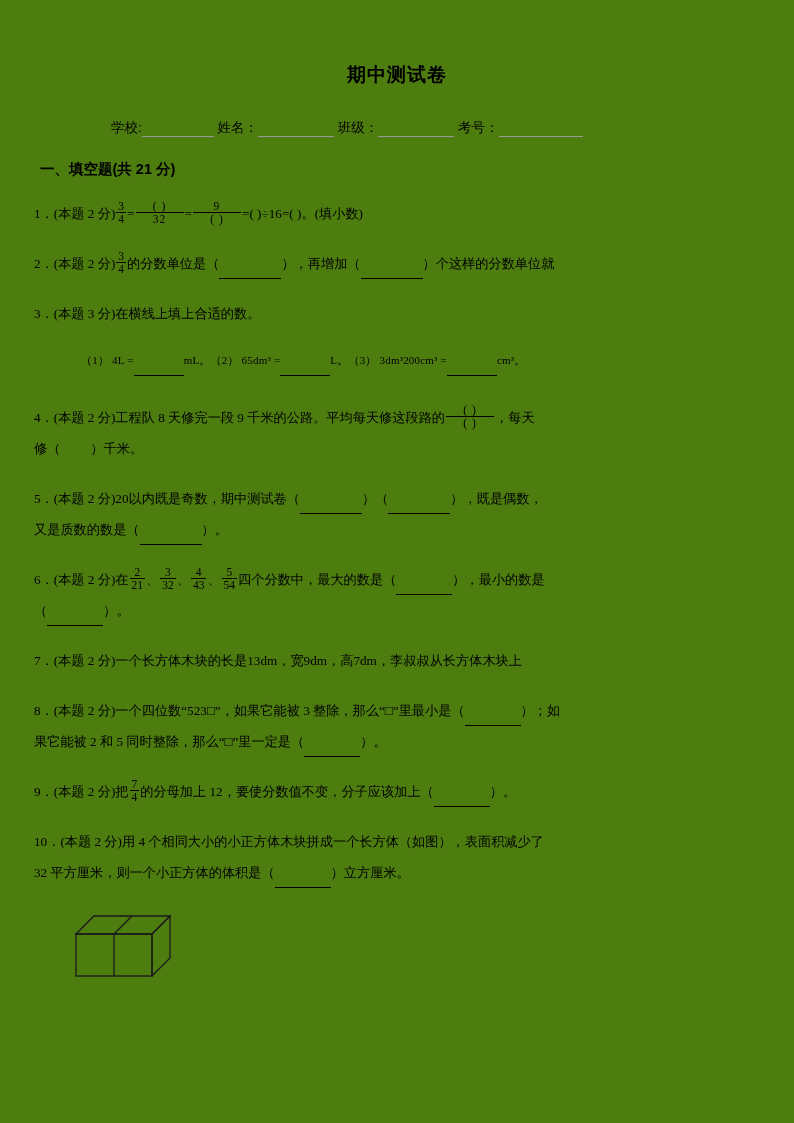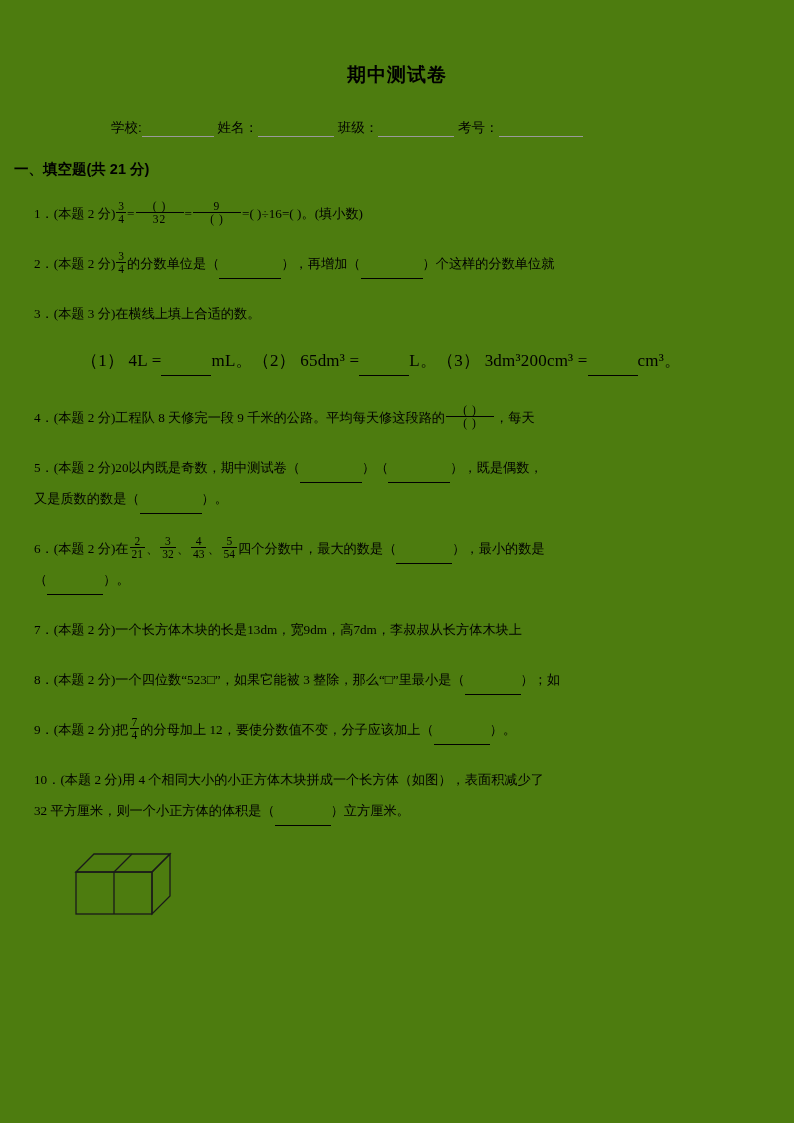--- a/index.html
+++ b/index.html
@@ -43,21 +43,21 @@
     height: 14px;
   }
   .w72 { width: 72px; }
   .w76 { width: 76px; }
   .w84 { width: 84px; }
 
   .section-head {
     font-weight: bold;
     font-size: 14.5px;
     margin: 23px 0 0 0;
-    padding-left: 14px;
+    padding-left: 40px;
     font-family: "Liberation Sans", "DejaVu Sans", sans-serif;
   }
 
   .q {
     font-size: 13.2px;
     line-height: 31px;
     padding: 0 34px 0 34px;
     margin-top: 19px;
     position: relative;
   }
@@ -98,21 +98,21 @@
     display: inline-block;
     border-bottom: 1.2px solid #000;
     height: 12px;
     vertical-align: bottom;
   }
   .ub50 { width: 50px; }
   .ub56 { width: 56px; }
   .ub62 { width: 62px; }
 
   .sub-row {
-    font-size: 17px;
+    font-size: 11px;
     padding-left: 47px;
     margin-top: 16px;
     letter-spacing: 0.2px;
   }
 
   .figure-wrap {
     margin-top: 22px;
     padding-left: 36px;
   }
 </style>
@@ -145,38 +145,40 @@
     <div class="sub-row">
       <span>（1）</span>
       <span>4L =</span><span class="ublank ub50"></span><span>mL</span><span>。</span><span>（2）</span>
       <span>65dm³ =</span><span class="ublank ub50"></span><span>L</span><span>。</span><span>（3）</span>
       <span>3dm³200cm³ =</span><span class="ublank ub50"></span><span>cm³</span><span>。</span>
     </div>
   </div>
 
   <div class="q" style="margin-top:26px">
     <span>4．</span><span>(本题 2 分)</span><span>工程队 8 天修完一段 9 千米的公路。平均每天修这段路的</span><span class="frac paren"><span class="num">(       )</span><span class="den">(       )</span></span><span>，每天</span>
+    <div><span>修（</span><span style="display:inline-block;width:30px"></span><span>）千米。</span></div>
   </div>
 
   <div class="q">
     <span>5．</span><span>(本题 2 分)</span><span>20以内既是奇数，期中测试卷（</span><span class="ublank ub62"></span><span>）（</span><span class="ublank ub62"></span><span>），既是偶数，</span>
     <div><span>又是质数的数是（</span><span class="ublank ub62"></span><span>）。</span></div>
   </div>
 
   <div class="q">
     <span>6．</span><span>(本题 2 分)</span><span>在</span><span class="frac"><span class="num">2</span><span class="den">21</span></span><span>、</span><span class="frac"><span class="num">3</span><span class="den">32</span></span><span>、</span><span class="frac"><span class="num">4</span><span class="den">43</span></span><span>、</span><span class="frac"><span class="num">5</span><span class="den">54</span></span><span>四个分数中，最大的数是（</span><span class="ublank ub56"></span><span>），最小的数是</span>
     <div><span>（</span><span class="ublank ub56"></span><span>）。</span></div>
   </div>
 
   <div class="q">
     <span>7．</span><span>(本题 2 分)</span><span>一个长方体木块的长是13dm，宽9dm，高7dm，李叔叔从长方体木块上</span>
   </div>
 
   <div class="q">
     <span>8．</span><span>(本题 2 分)</span><span>一个四位数“523□”，如果它能被 3 整除，那么“□”里最小是（</span><span class="ublank ub56"></span><span>）；如</span>
+    <div><span>果它能被 2 和 5 同时整除，那么“□”里一定是（</span><span class="ublank ub56"></span><span>）。</span></div>
   </div>
 
   <div class="q">
     <span>9．</span><span>(本题 2 分)</span><span>把</span><span class="frac"><span class="num">7</span><span class="den">4</span></span><span>的分母加上 12，要使分数值不变，分子应该加上（</span><span class="ublank ub56"></span><span>）。</span>
   </div>
 
   <div class="q">
     <span>10．</span><span>(本题 2 分)</span><span>用 4 个相同大小的小正方体木块拼成一个长方体（如图），表面积减少了</span>
     <div><span>32 平方厘米，则一个小正方体的体积是（</span><span class="ublank ub56"></span><span>）立方厘米。</span></div>
     <div class="figure-wrap">

